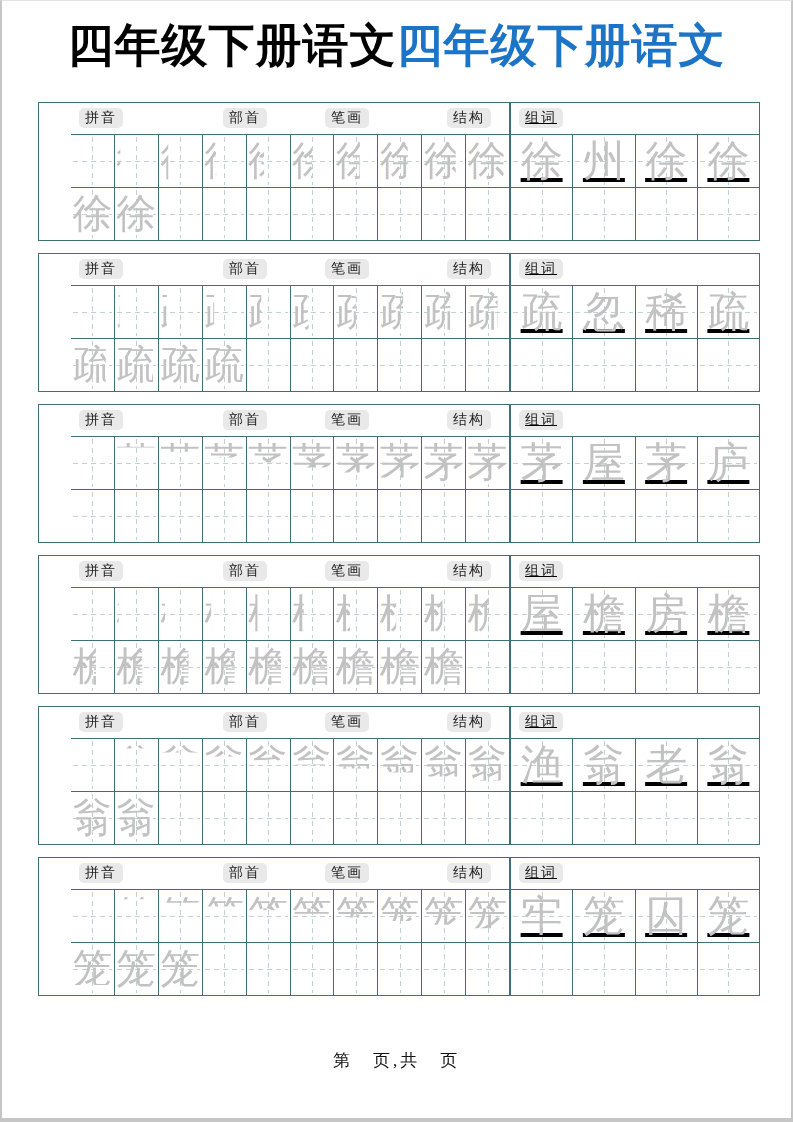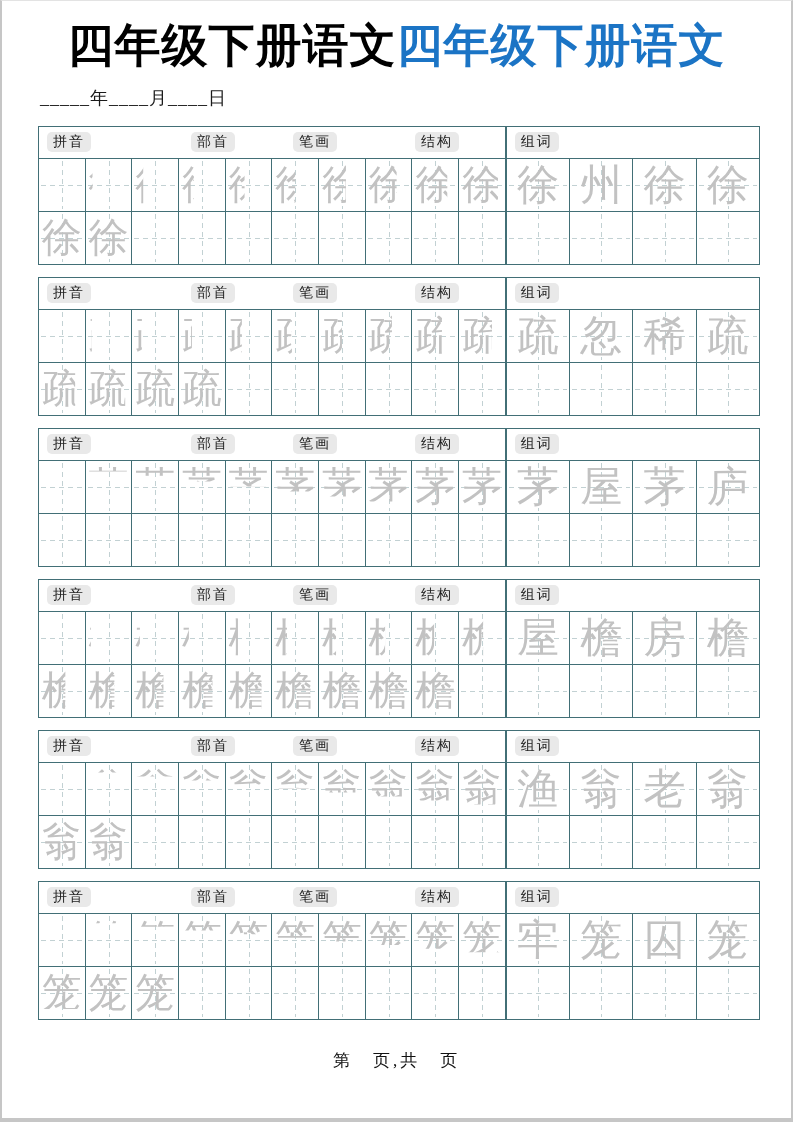--- a/index.html
+++ b/index.html
@@ -44,22 +44,22 @@
   .blocks{margin:16px 31px 0 36px;}
   .block{
     display:flex;
     justify-content:space-between;
     margin-bottom:12px;
   }
   .panel{
     border:1px solid var(--grid);
     background:#fff;
   }
-  .panel-left{width:486px;}
-  .panel-right{width:264px;}
+  .panel-left{width:486px;padding-left:32px;}
+  .panel-right{width:264px;text-decoration:underline;}
   .p-header{
     height:32px;
     display:flex;
     align-items:center;
     border-bottom:1px solid var(--grid);
     padding:0 6px 0 8px;
     font-size:15px;
     color:#1a1a1a;
     white-space:nowrap;
   }
@@ -123,21 +123,20 @@
     letter-spacing:3px;
     color:#111;
   }
 </style>
 </head>
 <body>
 
 <h1 class="title"><span>四年级下册语文</span><span class="t-blue">四年级下册语文</span></h1>
 
 <div class="date-line">
-  <span class="dl-left">_____年____月____日</span>
 </div>
 
 <div class="blocks" id="blocks">
     <div class="block">
       <div class="panel panel-left">
         <div class="p-header">
           <span class="badge">拼音</span>
           <span class="hval pinyin-val"></span>
           <span class="badge">部首</span>
           <span class="hval radical-val"></span>

